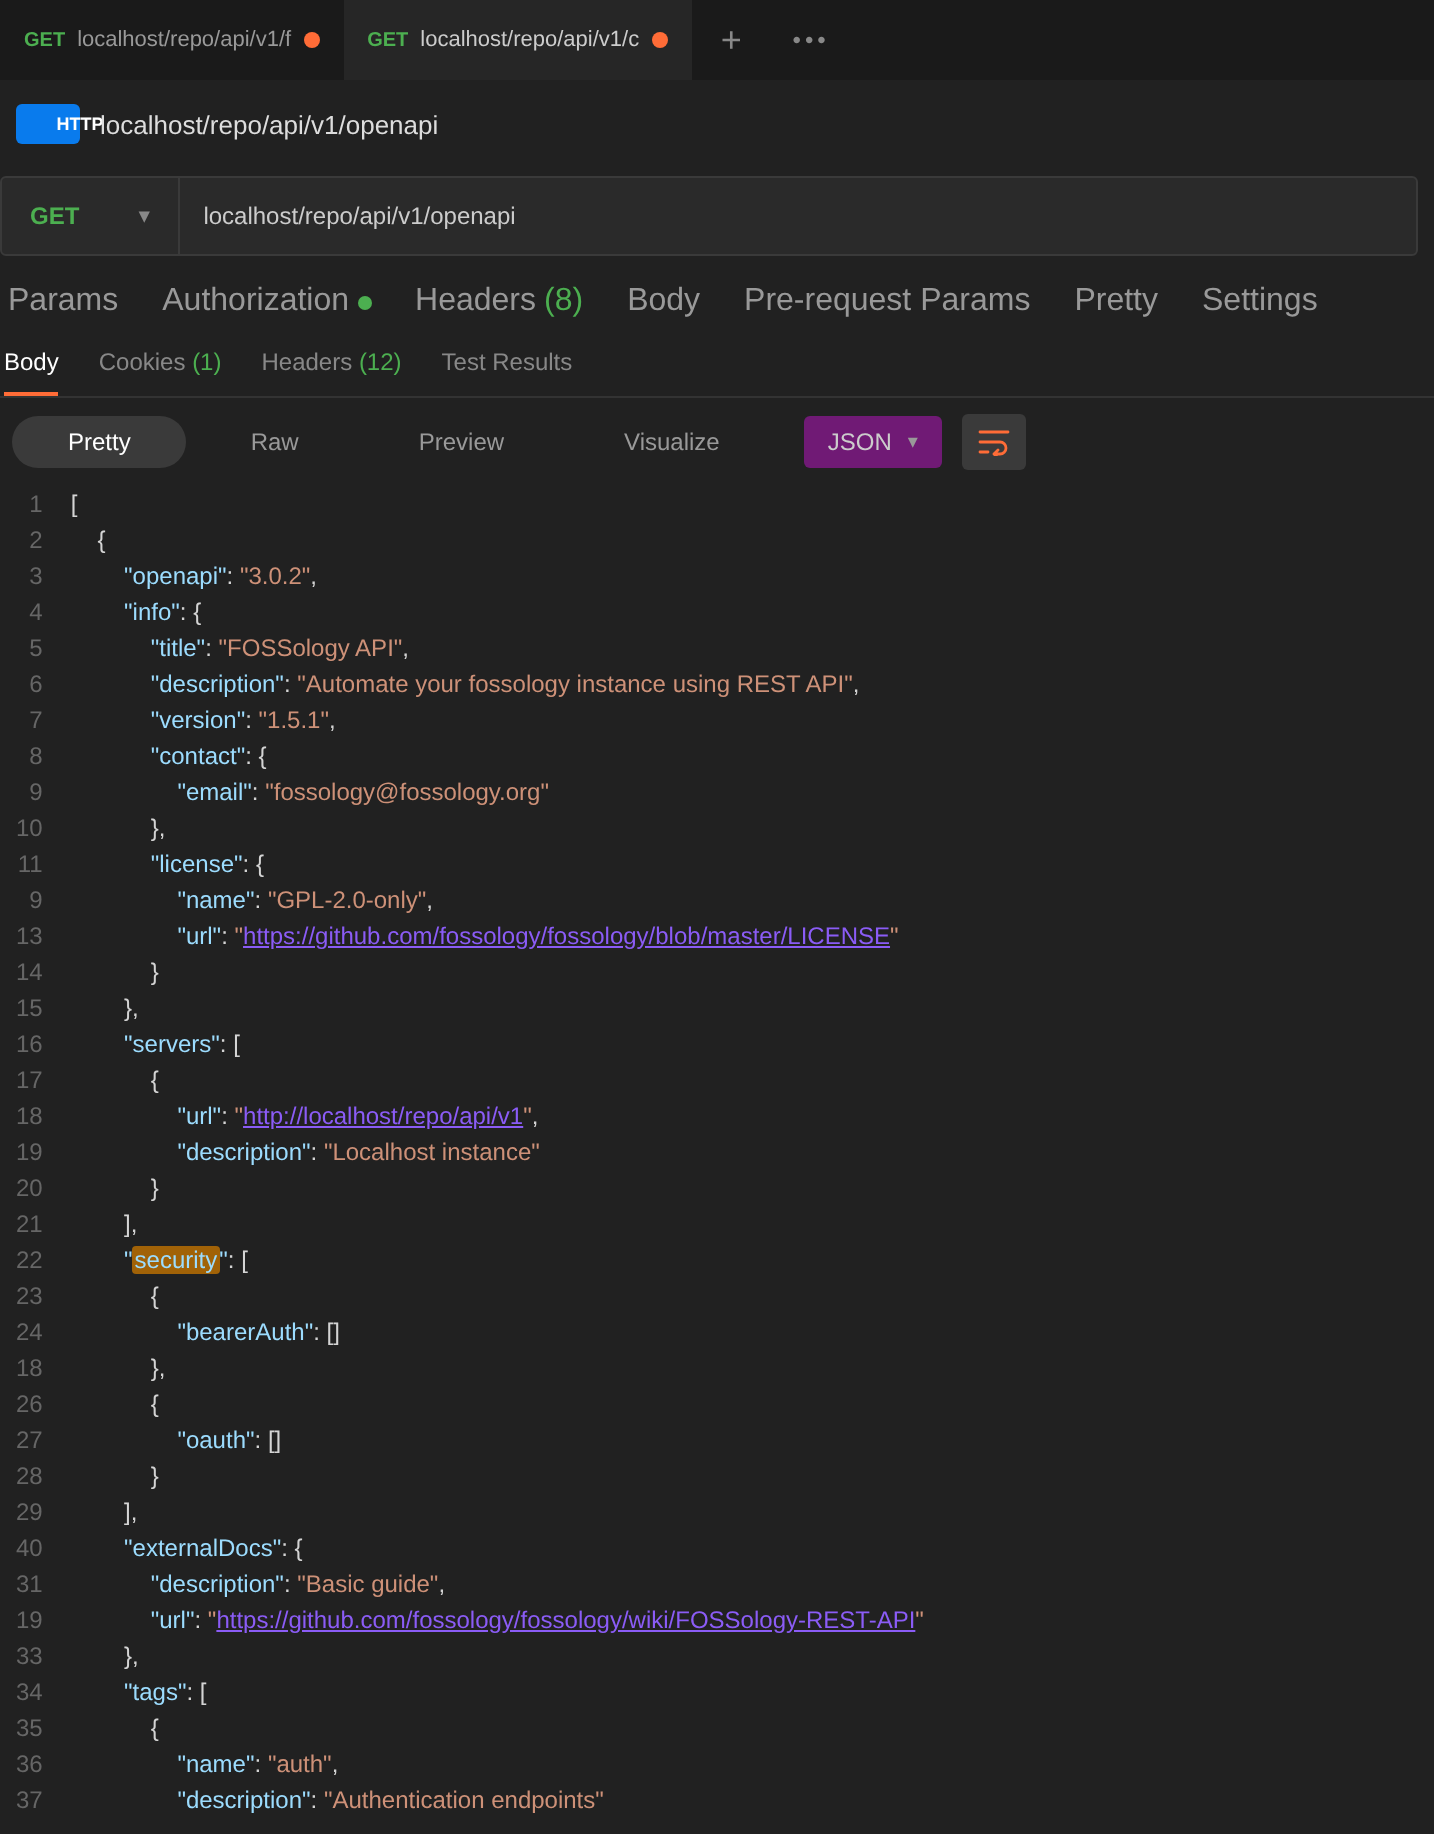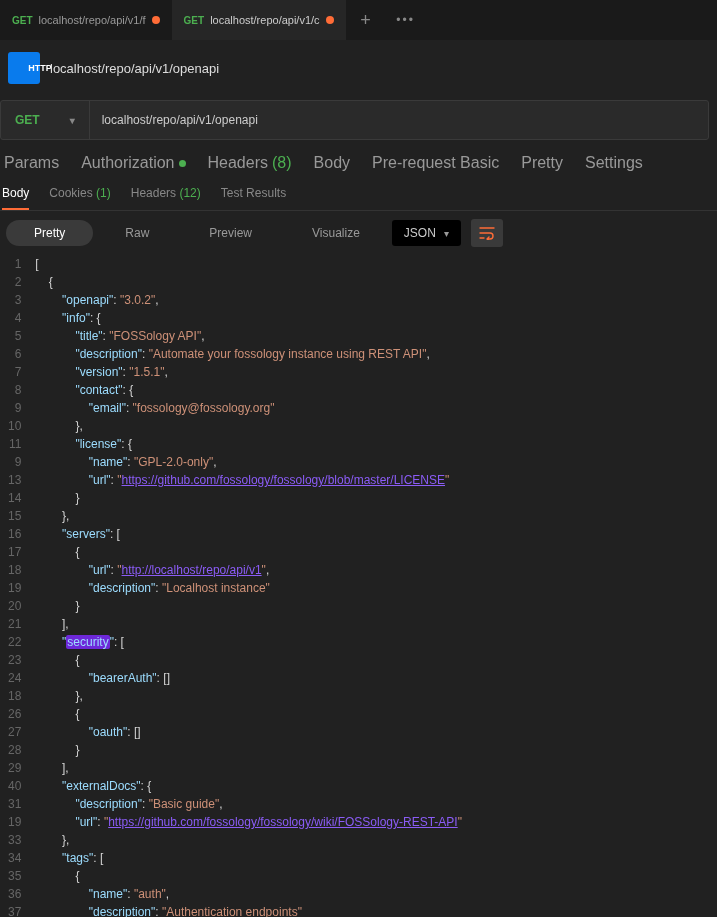--- a/index.html
+++ b/index.html
@@ -7,54 +7,54 @@
 
 .tabs-bar { display: flex; align-items: center; background: #1a1a1a; height: 40px; }
 .tab { display: flex; align-items: center; padding: 0 12px; height: 40px; font-size: 11px; color: #999; cursor: pointer; gap: 6px; position: relative; }
 .tab.active { background: #262626; color: #ccc; }
 .tab-method { color: #4caf50; font-weight: 600; font-size: 10px; }
 .tab-dirty { width: 8px; height: 8px; background: #ff6c37; border-radius: 50%; }
 .tab-add { display: flex; align-items: center; justify-content: center; width: 40px; height: 40px; color: #888; cursor: pointer; font-size: 18px; }
 .tab-more { display: flex; align-items: center; justify-content: center; width: 40px; height: 40px; color: #888; cursor: pointer; letter-spacing: 2px; }
 
 .title-row { display: flex; align-items: center; padding: 12px 8px; gap: 10px; }
-.http-badge { width: 20px; height: 32px; background: #097bed; color: #fff; font-size: 9px; display: flex; align-items: center; justify-content: center; border-radius: 3px; font-weight: 700; padding-left: 32px; }
+.http-badge { width: 20px; height: 20px; background: #097bed; color: #fff; font-size: 9px; display: flex; align-items: center; justify-content: center; border-radius: 3px; font-weight: 700; padding-left: 32px; }
 .title-text { font-size: 13px; color: #ddd; font-weight: 500; }
 
 .url-bar { display: flex; margin: 4px 8px 0 0; border: 1px solid #3a3a3a; border-radius: 3px; background: #2a2a2a; height: 40px; }
 .method-select { display: flex; align-items: center; padding: 0 14px; color: #4caf50; font-weight: 600; font-size: 12px; border-right: 1px solid #3a3a3a; gap: 30px; cursor: pointer; }
 .method-chevron { color: #888; font-size: 10px; }
 .url-input { flex: 1; background: transparent; border: none; color: #ccc; padding: 0 12px; font-size: 12px; outline: none; }
 
 .req-tabs { display: flex; gap: 22px; padding: 14px 4px 8px 4px; font-size: 16px; }
 .req-tab { color: #999; cursor: pointer; display: flex; align-items: center; gap: 4px; }
 .req-tab .dot { width: 7px; height: 7px; background: #4caf50; border-radius: 50%; }
 .req-tab .count { color: #4caf50; }
 
 .resp-tabs { display: flex; gap: 20px; padding: 6px 2px 0 2px; font-size: 12px; border-bottom: 1px solid #333; }
 .resp-tab { color: #888; cursor: pointer; padding-bottom: 8px; }
 .resp-tab.active { color: #fff; border-bottom: 2px solid #ff6c37; }
 .resp-tab .count { color: #4caf50; }
 
 .toolbar { display: flex; align-items: center; gap: 4px; padding: 8px 6px; }
 .tb-btn { padding: 6px 28px; color: #999; font-size: 12px; cursor: pointer; border-radius: 13px; }
 .tb-btn.active { background: #3a3a3a; color: #fff; }
-.json-select { display: flex; align-items: center; gap: 8px; padding: 6px 12px; background: #000000; border-radius: 3px; color: #ccc; font-size: 12px; cursor: pointer; }
+.json-select { display: flex; align-items: center; gap: 8px; padding: 6px 12px; background: #701a75; border-radius: 3px; color: #ccc; font-size: 12px; margin-left: 10px; cursor: pointer; }
 .wrap-icon { display: flex; align-items: center; justify-content: center; width: 32px; height: 28px; background: #3a3a3a; border-radius: 3px; margin-left: 6px; cursor: pointer; }
 
 .code-area { display: flex; font-family: Consolas, Monaco, monospace; font-size: 12px; line-height: 18px; }
 .gutter { background: #212121; color: #666; text-align: right; padding: 0 8px; user-select: none; }
 .gutter div { height: 18px; }
 .code { flex: 1; padding-left: 6px; white-space: pre; color: #d4d4d4; }
 .code div { height: 18px; }
 .key { color: #9cdcfe; }
 .str { color: #ce9178; }
 .pun { color: #d4d4d4; }
 .url-link { color: #8b5cf6; text-decoration: underline; }
-.hl { background: #6d28d9; border-radius: 2px; padding: 0 1px; }
+.hl { background: #a16207; border-radius: 2px; padding: 0 1px; }
 </style>
 </head>
 <body>
 
 <div class="tabs-bar">
   <div class="tab">
     <span class="tab-method">GET</span>
     <span>localhost/repo/api/v1/f</span>
     <span class="tab-dirty"></span>
   </div>
@@ -89,21 +89,21 @@
       <span class="dot"></span>
     </div>
   <div class="req-tab">
       <span>Headers</span> 
       <span class="count">(8)</span>
     </div>
   <div class="req-tab">
       <span>Body</span>
     </div>
   <div class="req-tab">
-      <span>Pre-request Basic</span>
+      <span>Pre-request Params</span>
     </div>
   <div class="req-tab">
       <span>Pretty</span>
     </div>
   <div class="req-tab">
       <span>Settings</span>
     </div>
 </div>
 
 <div class="resp-tabs">

